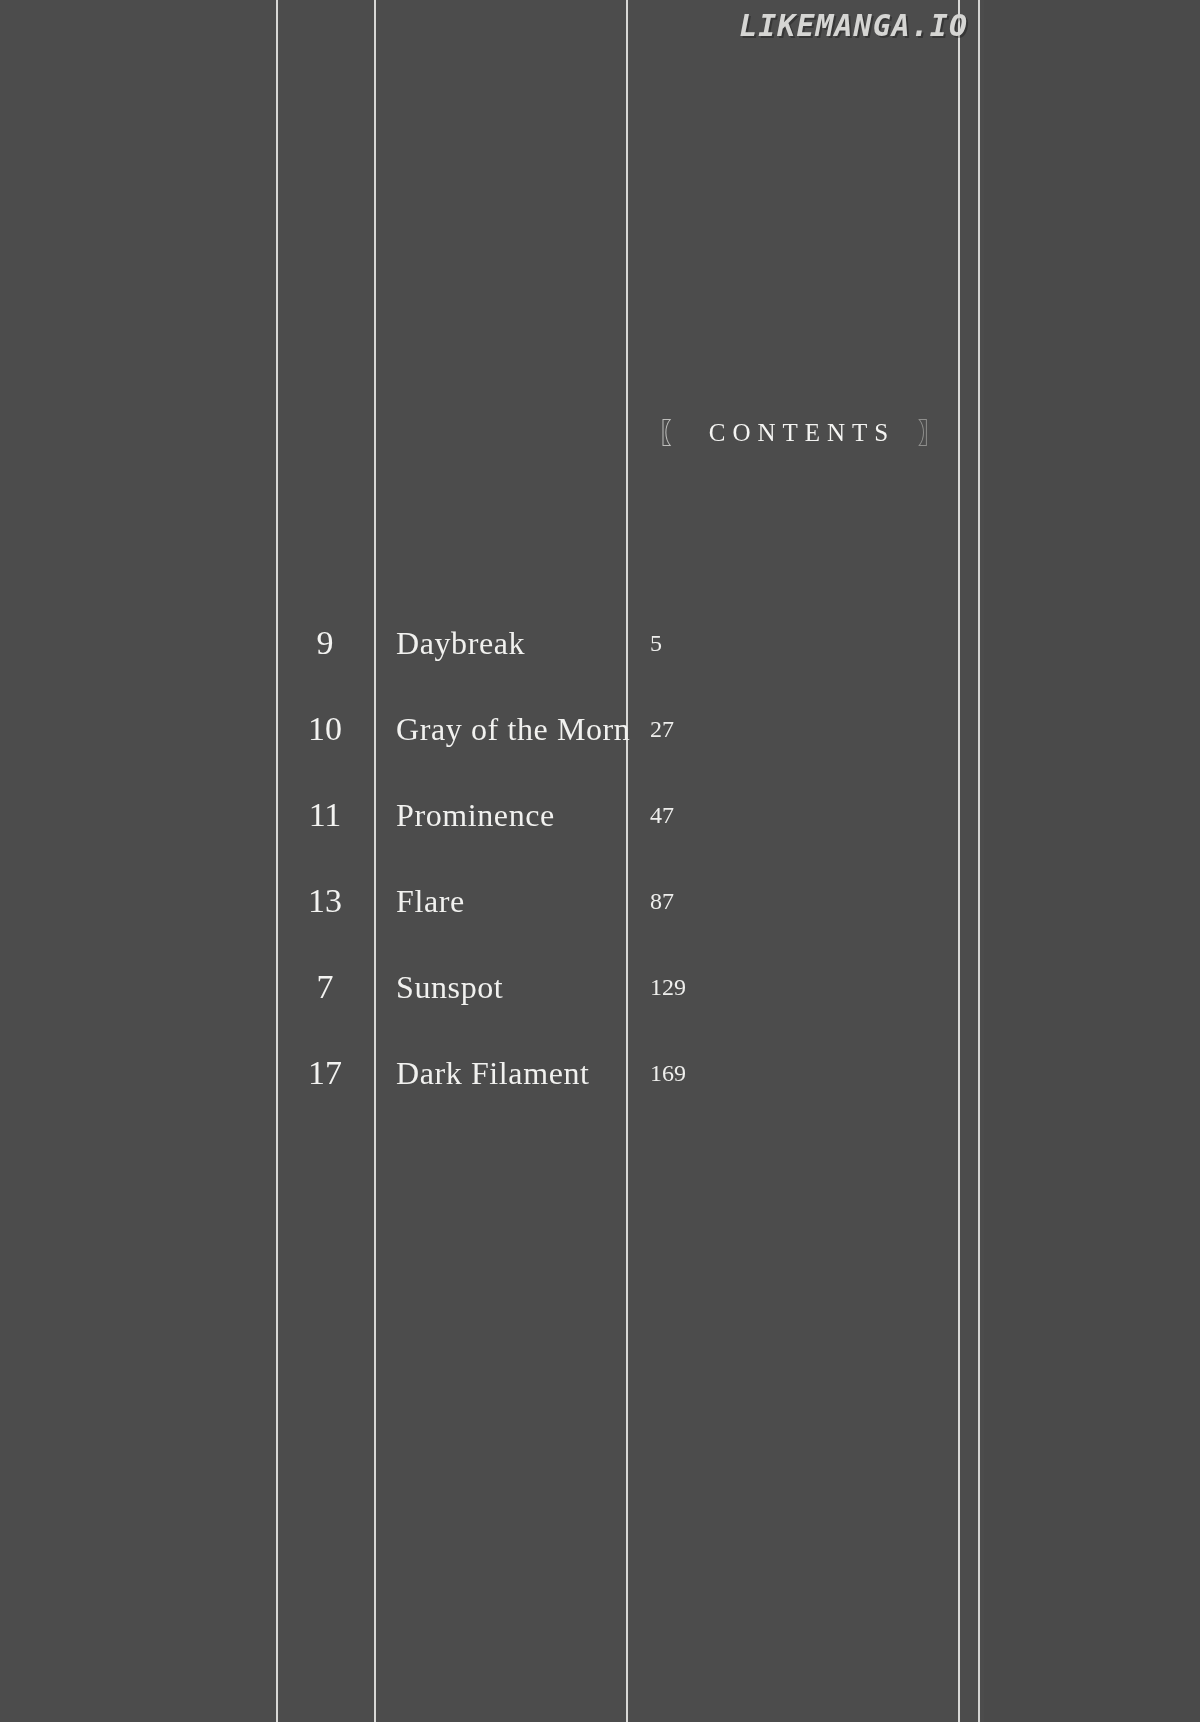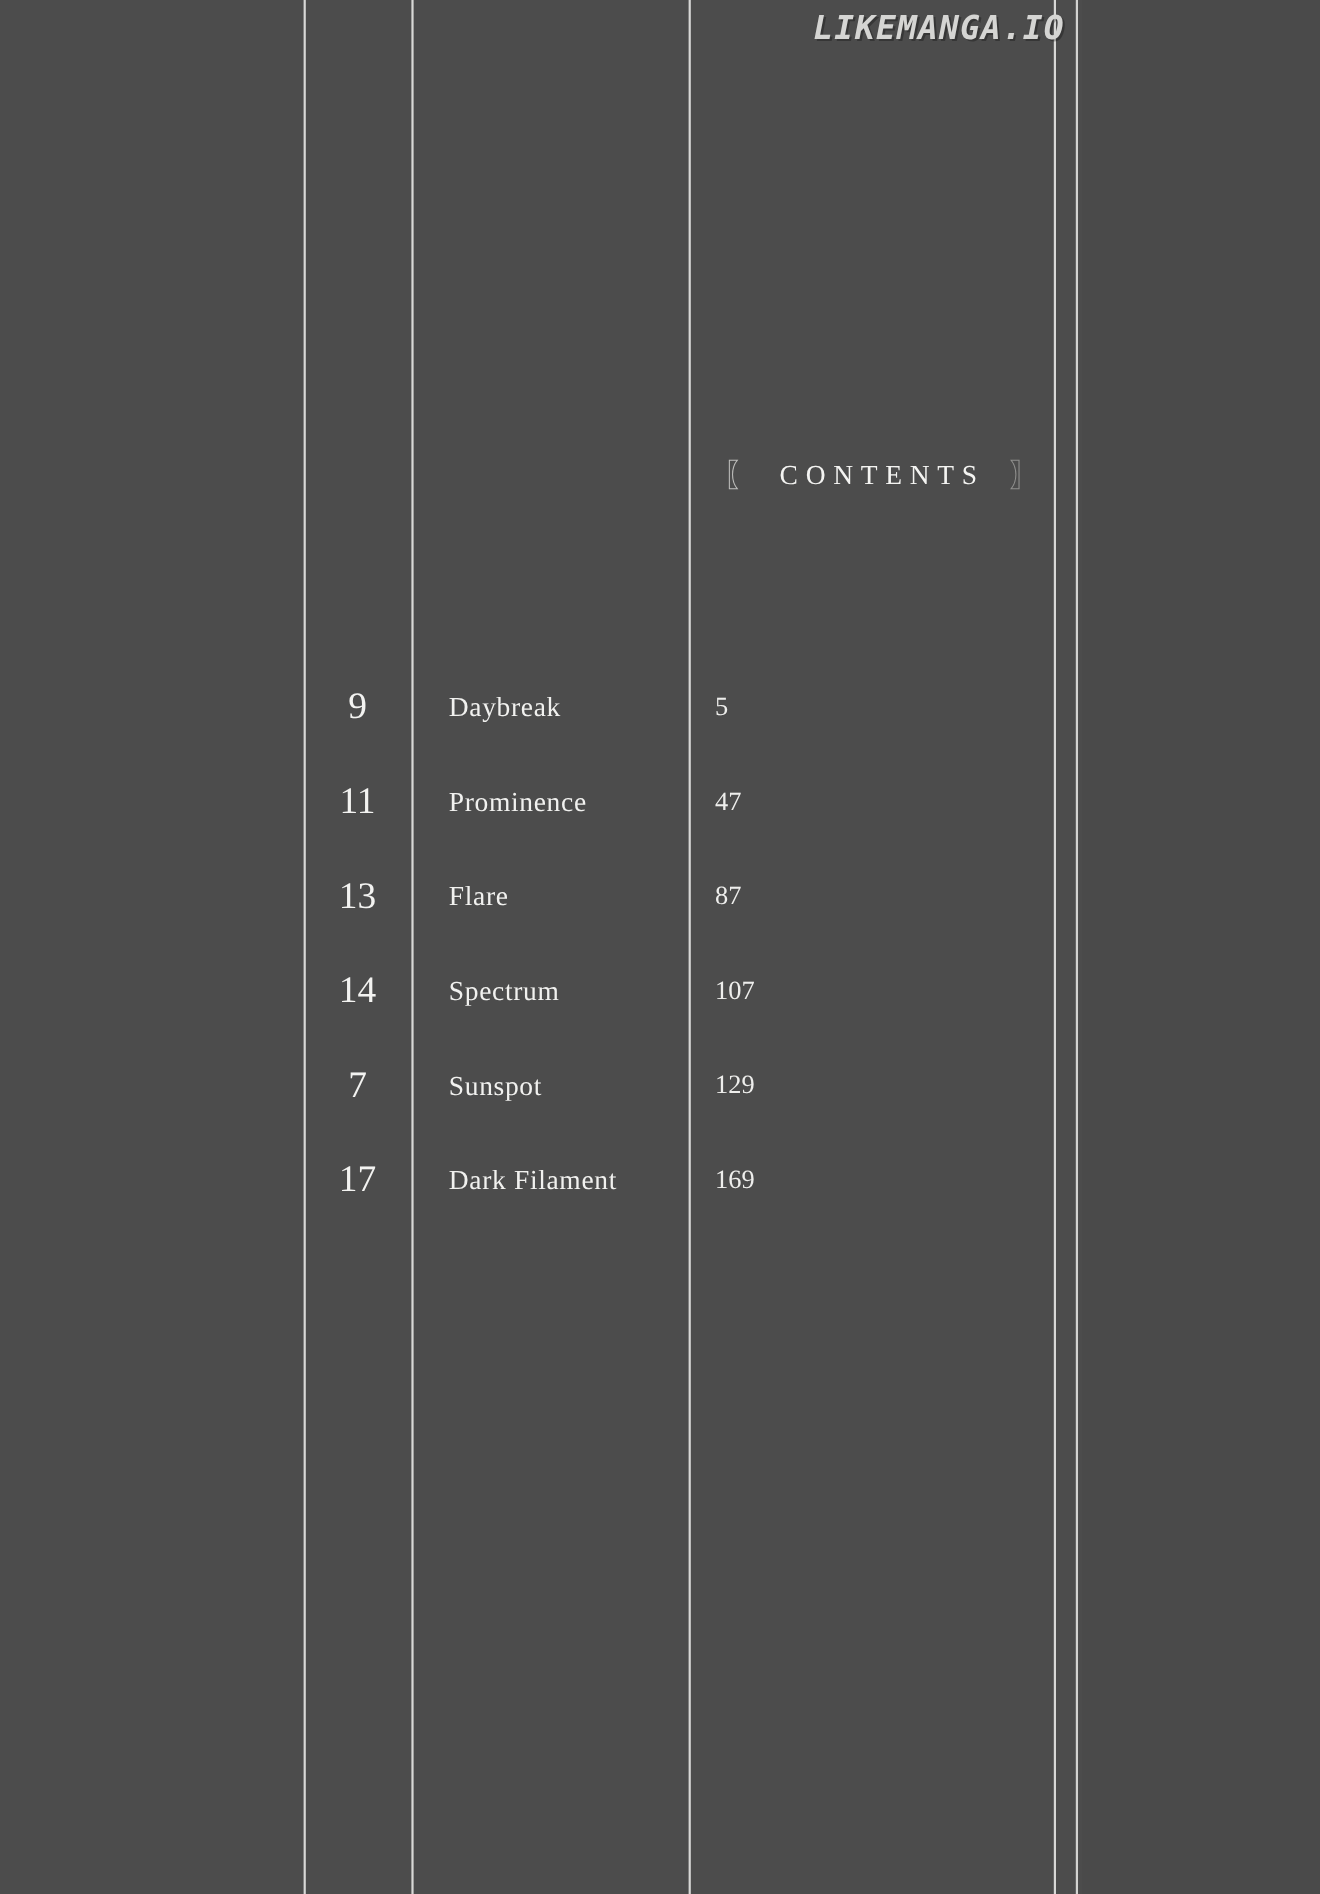--- a/index.html
+++ b/index.html
@@ -92,22 +92,22 @@
     position: absolute;
     left: 276px;
     width: 98px;
     text-align: center;
     font-size: 34px;
     color: #f3f3f1;
     line-height: 1;
   }
   .toc-title {
     position: absolute;
-    left: 408px;
-    font-size: 25px;
+    left: 396px;
+    font-size: 32px;
     color: #f1f1ef;
     letter-spacing: 0.6px;
     white-space: nowrap;
     line-height: 1;
     text-align: right;
   }
   .toc-page {
     position: absolute;
     left: 650px;
     font-size: 24px;
@@ -135,39 +135,39 @@
   </div>
 
   <div class="toc">
 
     <div class="toc-row">
       <span class="toc-num">9</span>
       <span class="toc-title">Daybreak</span>
       <span class="toc-page">5</span>
     </div>
 
+    <div class="toc-row">
+      <span class="toc-num">10</span>
+      <span class="toc-title">Gray of the Morn</span>
+      <span class="toc-page">27</span>
+    </div>
 
     <div class="toc-row">
       <span class="toc-num">11</span>
       <span class="toc-title">Prominence</span>
       <span class="toc-page">47</span>
     </div>
 
 
     <div class="toc-row">
       <span class="toc-num">13</span>
       <span class="toc-title">Flare</span>
       <span class="toc-page">87</span>
     </div>
 
-    <div class="toc-row">
-      <span class="toc-num">14</span>
-      <span class="toc-title">Spectrum</span>
-      <span class="toc-page">107</span>
-    </div>
 
     <div class="toc-row">
       <span class="toc-num">7</span>
       <span class="toc-title">Sunspot</span>
       <span class="toc-page">129</span>
     </div>
 
 
     <div class="toc-row">
       <span class="toc-num">17</span>

